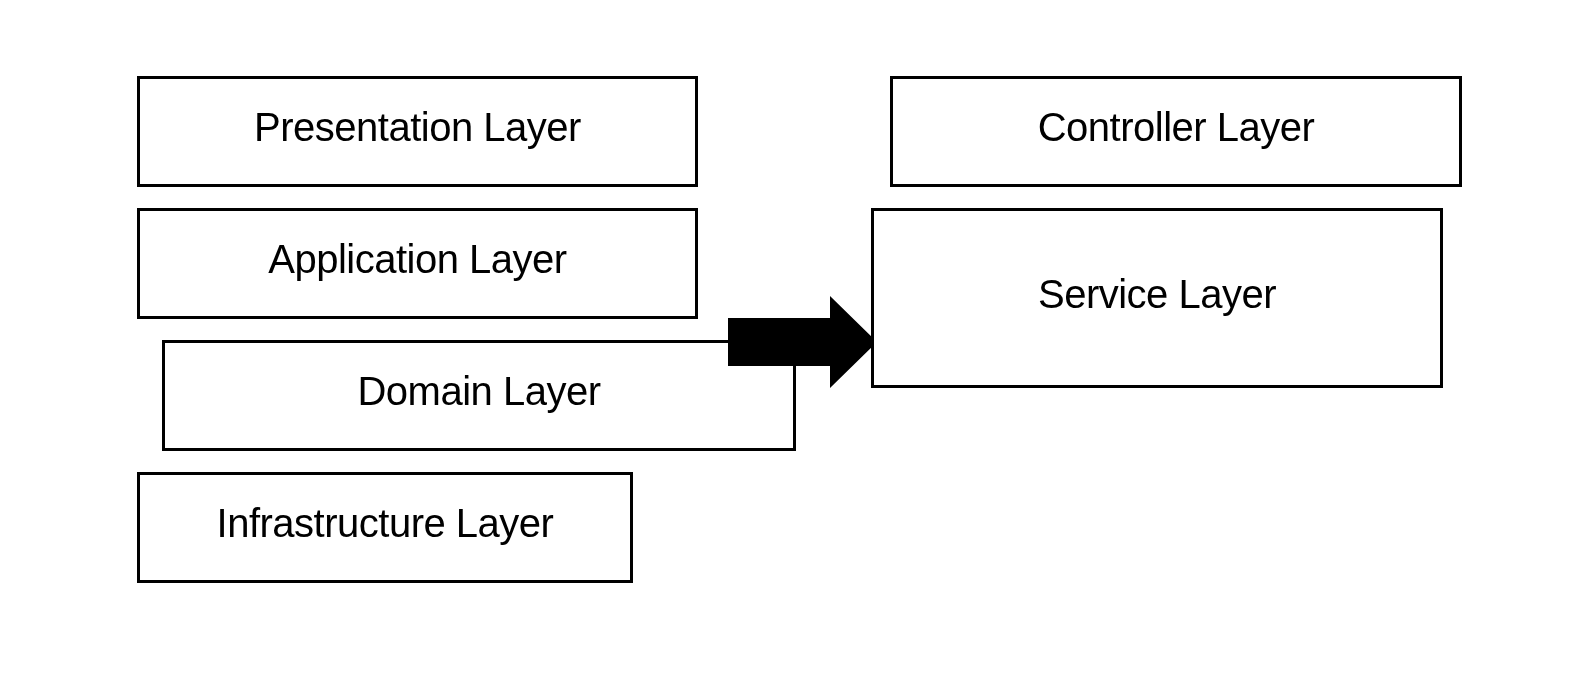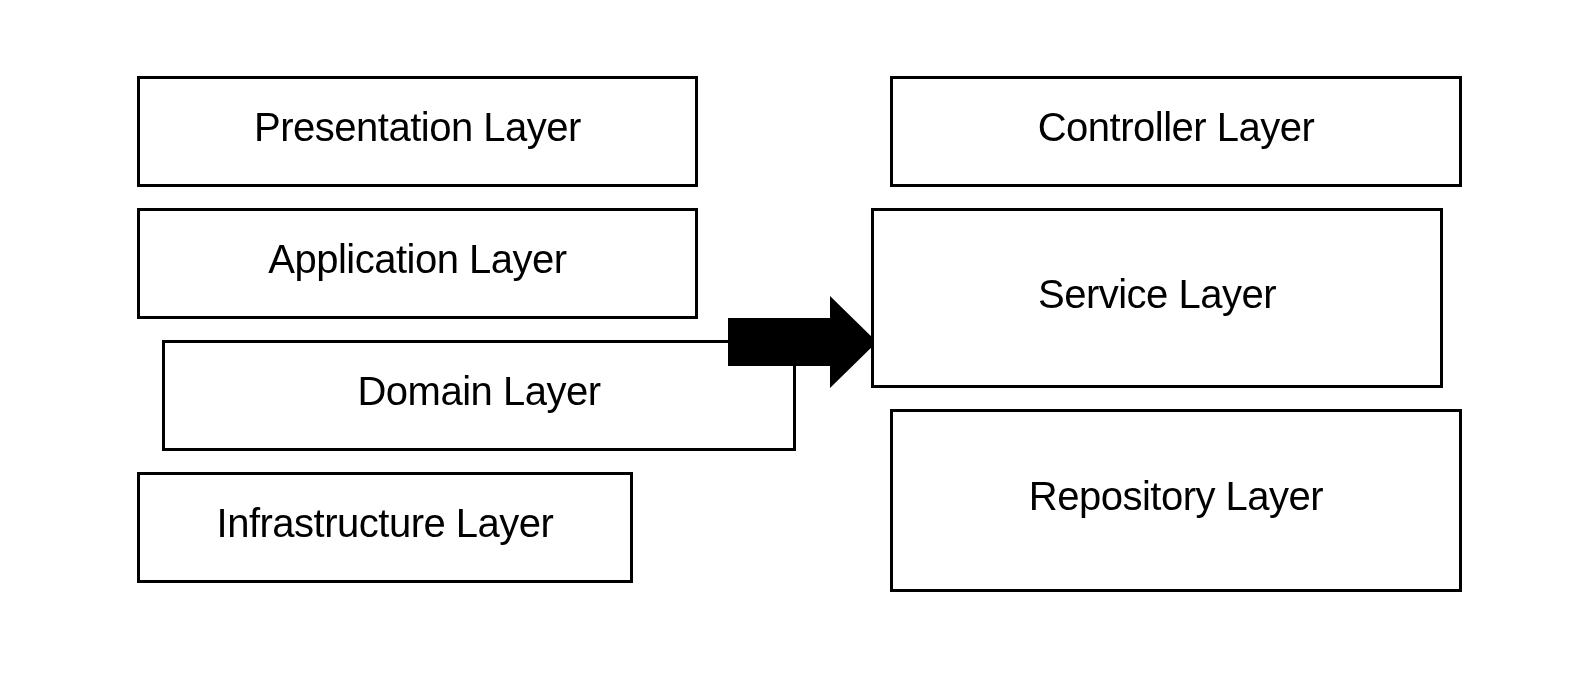--- a/index.html
+++ b/index.html
@@ -75,17 +75,14 @@
   </svg>
 
   <div class="box rb1">
     <span>Controller Layer</span>
   </div>
 
   <div class="box rb2">
     <span>Service Layer</span>
   </div>
 
-  <div class="box rb3">
-    <span>Repository Layer</span>
-  </div>
 
 </div>
 
 </body></html>

